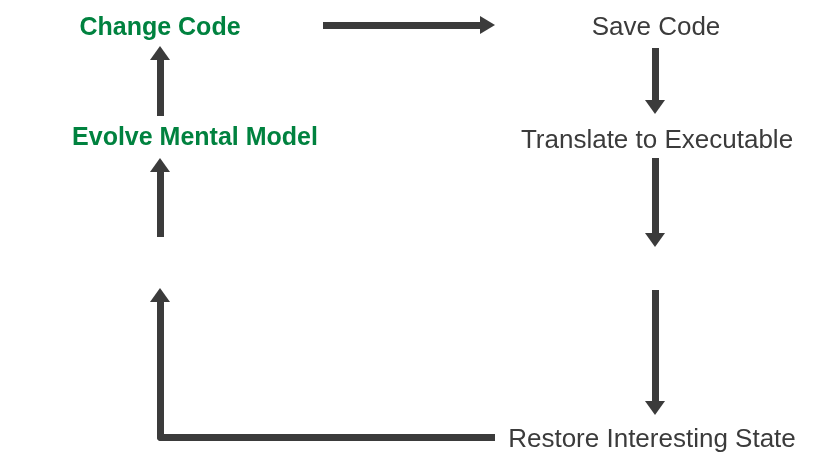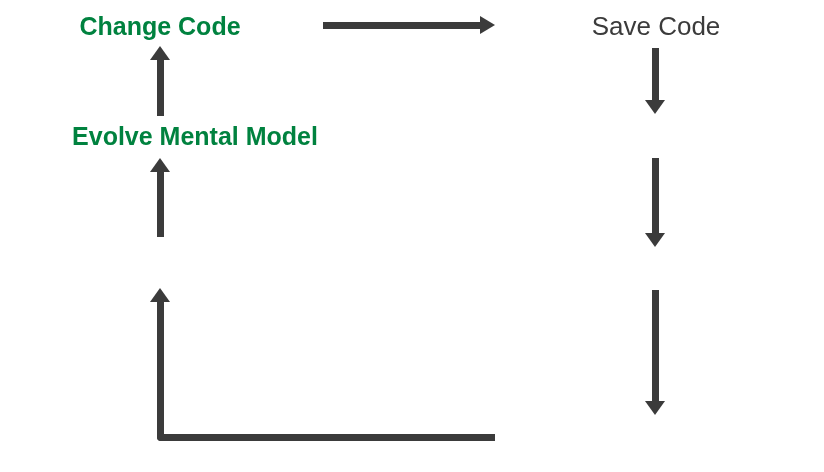--- a/index.html
+++ b/index.html
@@ -89,20 +89,22 @@
 </style>
 </head>
 <body>
 
 <div class="canvas">
 
   <div class="node green" id="n-change-code">Change Code</div>
   <div class="node green" id="n-evolve-mental-model">Evolve Mental Model</div>
 
   <div class="node dark" id="n-save-code">Save Code</div>
+  <div class="node dark" id="n-translate-to-executable">Translate to Executable</div>
+  <div class="node dark" id="n-restore-interesting-state">Restore Interesting State</div>
 
   <div>
     <div class="shaft a1-shaft"></div>
     <div class="head right a1-head"></div>
   </div>
 
   <div>
     <div class="shaft a2-shaft"></div>
     <div class="head down a2-head"></div>
   </div>

